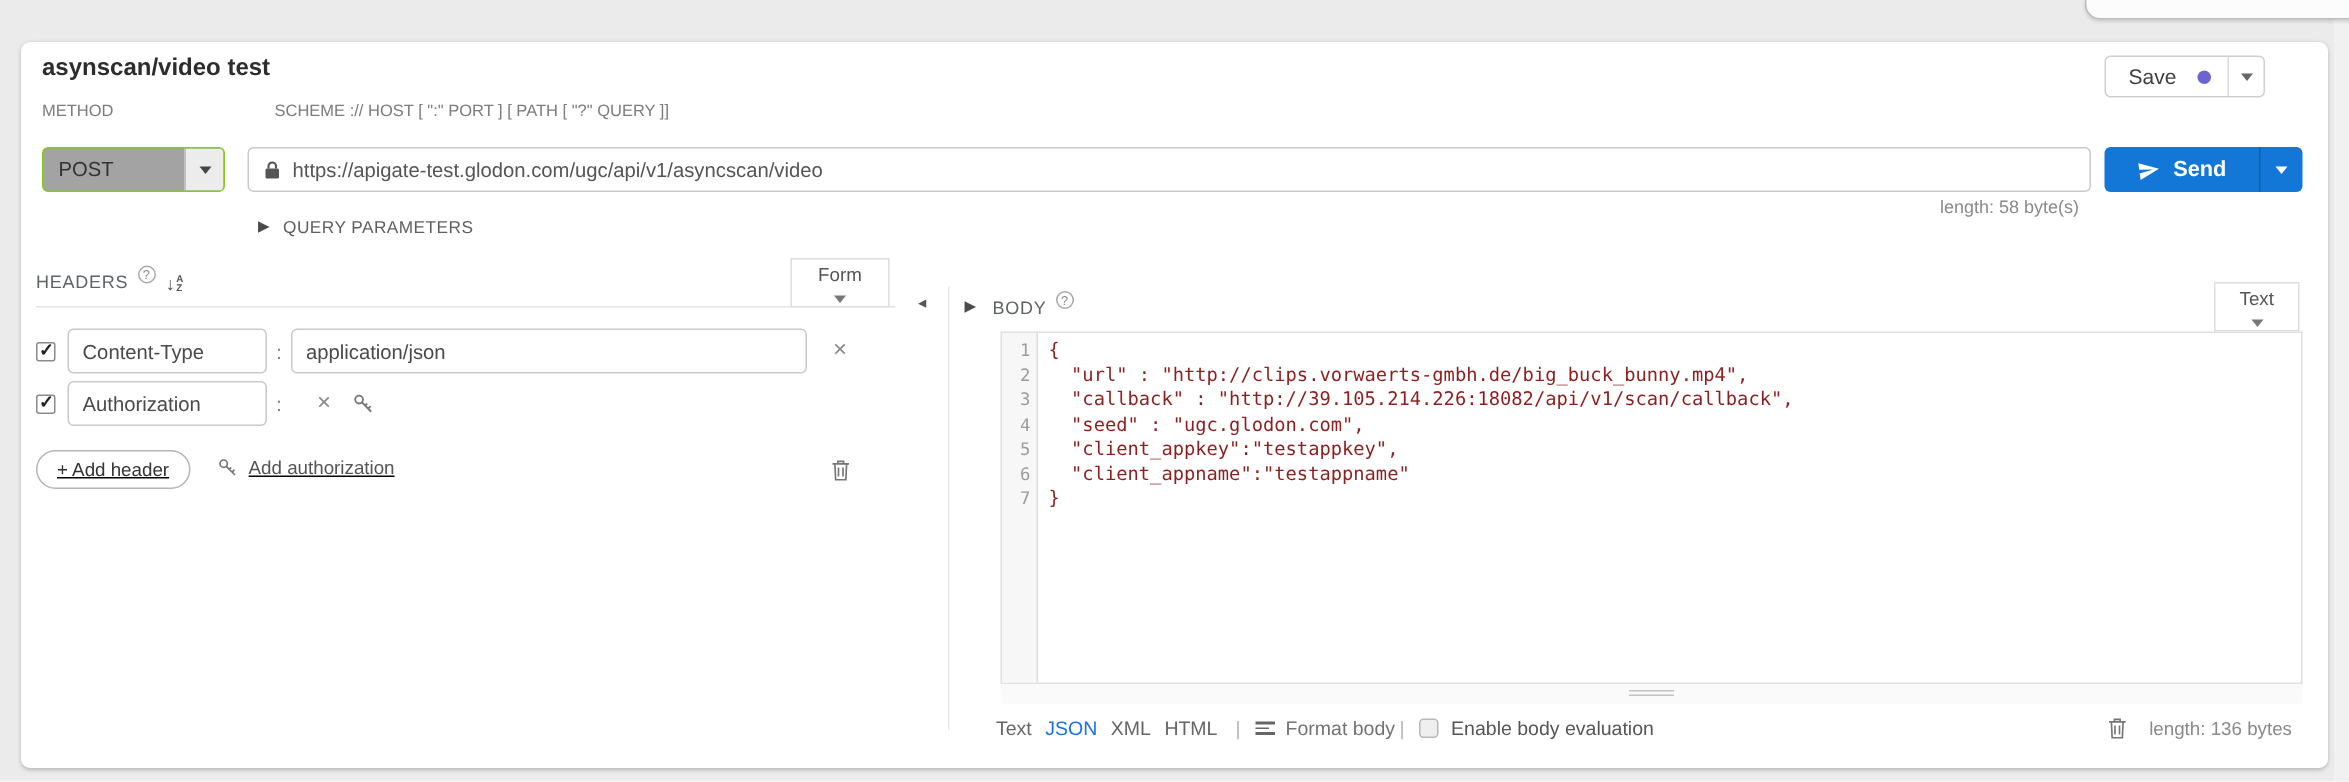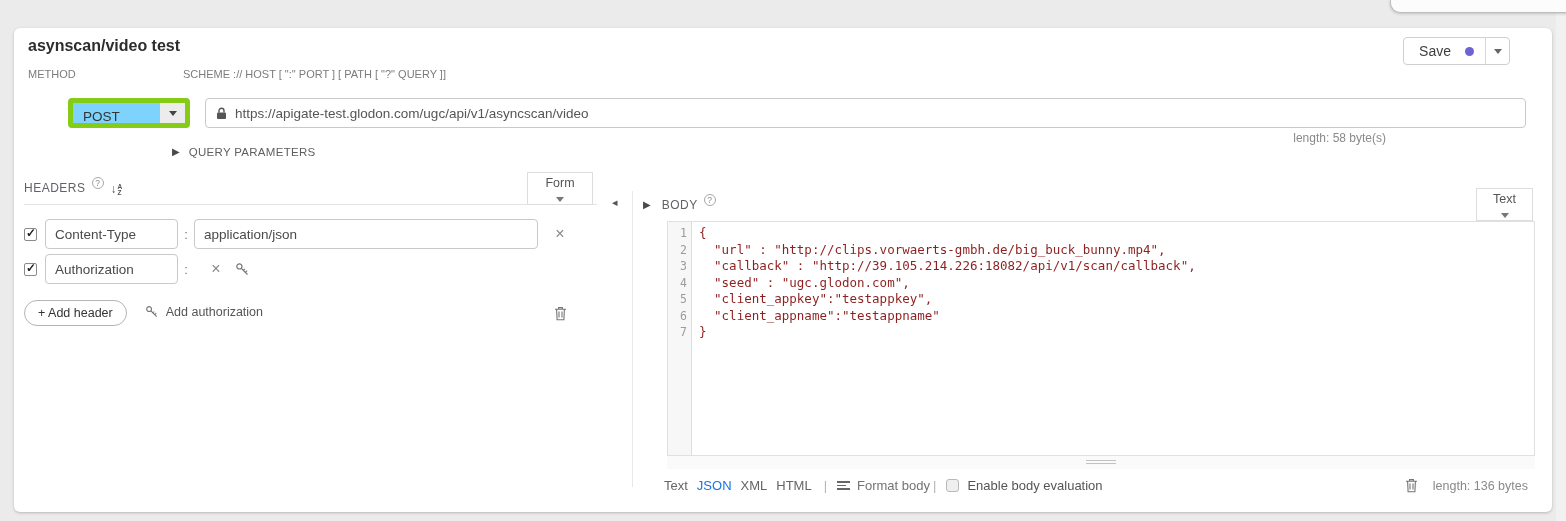--- a/index.html
+++ b/index.html
@@ -28,21 +28,21 @@
   .save-caret { width:24px; border-left:1px solid #d8d8d8; display:flex; align-items:center; justify-content:center; }
   .caret { width:0; height:0; border-left:4px solid transparent; border-right:4px solid transparent; border-top:5px solid #666; }
 
   
   .fld-label { position:absolute; top:40px; font-size:11px; color:#7c7c7c; }
   .method-label { left:14px; }
   .scheme-label { left:169px; }
 
   
   .req-row { position:absolute; left:14px; top:70px; right:17px; height:30px; display:flex; }
-  .method-select { width:122px; flex:none; display:flex; border:5px solid #84cc16; border-radius:4px; overflow:hidden; margin-right:15px; background:#7dd3fc;margin-left:40px; }
+  .method-select { width:122px; flex:none; display:flex; border:1px solid #84cc16; border-radius:4px; overflow:hidden; margin-right:15px; background:#a3a3a3; }
   .method-value { flex:1; font-size:13.5px; color:#333; padding-left:10px; line-height:28px; }
   .method-caret { width:26px; background:#ececec; border-left:1px solid #bdbdbd; display:flex; align-items:center; justify-content:center; }
   .method-caret .caret { border-top-color:#444; }
   .url-box { flex:1; min-width:0; border:1px solid #c9c9c9; border-radius:4px; display:flex; align-items:center; padding:0 10px; margin-right:9px; background:#fff; }
   .lock-icon { margin-right:8px; flex:none; display:flex; }
   .url-input { border:none; outline:none; flex:1; font-size:13.5px; color:#555; font-family:inherit; background:transparent; }
   .send-btn { width:132px; flex:none; background:#1277d7; border-radius:4px; display:flex; color:#fff; }
   .send-main { flex:1; display:flex; align-items:center; justify-content:center; gap:9px; font-size:14.5px; font-weight:bold; }
   .send-icon { transform:rotate(-8deg); display:flex; }
   .send-caret { width:29px; border-left:1px solid rgba(0,0,0,.18); display:flex; align-items:center; justify-content:center; }
@@ -72,21 +72,21 @@
   .hdr-row { display:flex; align-items:center; height:30px; margin-bottom:5px; }
   .cb { width:13px; height:13px; border:1px solid #8a8a8a; border-radius:2px; background:#fff; position:relative; flex:none; }
   .cb.checked::after { content:"\2713"; position:absolute; left:1px; top:-3px; font-size:12px; color:#222; font-weight:bold; }
   input.box { height:30px; border:1px solid #c9c9c9; border-radius:4px; padding:0 9px; font-size:13.5px; color:#4a4a4a; font-family:inherit; outline:none; background:#fff; }
   .h-name { width:133px; margin-left:8px; }
   .h-colon { width:16px; text-align:center; color:#777; font-size:13px; }
   .h-val { width:344px; }
   .x-btn { margin-left:16px; color:#8a8a8a; font-size:16px; line-height:1; width:12px; text-align:center; }
   .key-slot { margin-left:13px; width:15px; display:flex; }
 
-  .hdr-actions { margin-top:16px; display:flex; align-items:center; height:26px; }
+  .hdr-actions { margin-top:16px; display:flex; align-items:center; height:26px;text-decoration:underline; }
   .add-header { border:1px solid #b5b5b5; border-radius:14px; height:26px; display:flex; align-items:center; padding:0 13px; font-size:12.5px; color:#333; background:#fff; }
   .add-auth { margin-left:18px; display:flex; align-items:flex-start; gap:7px; font-size:12.5px; color:#555; }
   .trash-left { margin-left:auto; margin-right:30px; display:flex; }
 
   .collapse-left { position:absolute; left:598px; top:169px; font-size:11px; color:#555; line-height:1; }
   .v-divider { position:absolute; left:618px; top:163px; width:1px; height:296px; background:#e8e8e8; }
 
   .right-pane { position:absolute; left:629px; top:160px; width:892px; }
   .body-toggle { font-size:10px; color:#4a4a4a; line-height:1; }
   .right-pane .section-label { margin-left:11px; }
@@ -146,20 +146,33 @@
     </div>
     <div class="url-box">
       <span class="lock-icon">
         <svg width="11" height="13" viewBox="0 0 11 13">
             <rect x="1" y="5.4" width="9" height="6.6" rx="1" fill="#555"></rect>
             <path d="M3 5.4V3.8a2.5 2.5 0 0 1 5 0v1.6" stroke="#555" stroke-width="1.4" fill="none"></path>
           </svg>
       </span>
       <input class="url-input" value="https://apigate-test.glodon.com/ugc/api/v1/asyncscan/video" style="">
     </div>
+    <div class="send-btn">
+      <div class="send-main">
+        <span class="send-icon">
+          <svg width="15" height="15" viewBox="0 0 24 24">
+              <path d="M2.01 21L23 12 2.01 3 2 10l15 2-15 2z" fill="#fff"></path>
+            </svg>
+        </span>
+        <span>Send</span>
+      </div>
+      <div class="send-caret">
+          <span class="caret"></span>
+        </div>
+    </div>
   </div>
 
   <div class="url-length">length: 58 byte(s)</div>
 
   <div class="query-params">
     <span class="tri-right">▶</span>
     <span class="qp-label">QUERY PARAMETERS</span>
   </div>
 
   <div class="left-pane">

